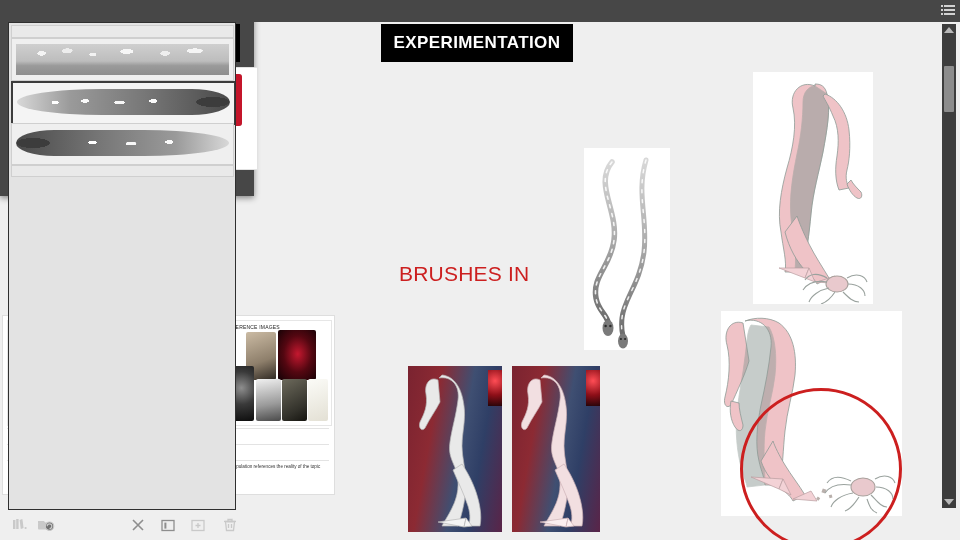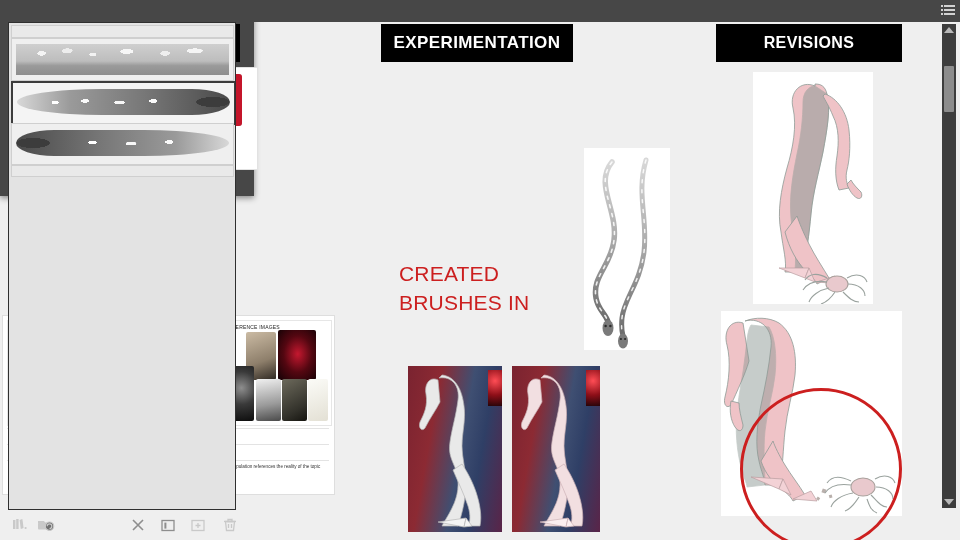--- a/index.html
+++ b/index.html
@@ -99,23 +99,20 @@
 <body>
 
 <div class="slide">
 
   <div class="hdr nosel" id="hdr-planning">
     <span>PLANNING</span>
   </div>
   <div class="hdr nosel" id="hdr-experimentation">
     <span>EXPERIMENTATION</span>
   </div>
-  <div class="hdr nosel" id="hdr-revisions">
-    <span>REVISIONS</span>
-  </div>
 
   <div class="card" id="moodboard">
     <div class="pin" style="left:7px;top:8px;width:28px;height:47px;">
       <div class="ph" style="background:linear-gradient(150deg,#cfcac6 0%,#b5aeaa 45%,#8e8782 100%);"></div>
       <div style="position:absolute;left:9px;top:8px;width:8px;height:30px;background:#3b3b46;transform:skewX(-9deg);"></div>
     </div>
     <div class="pin-cap" style="left:7px;top:57px;width:28px;color:#9a9a9a;">···················</div>
     <div class="pin-dot" style="left:7px;top:61px;"></div>
 
     <div class="pin" style="left:38px;top:8px;width:28px;height:50px;">
@@ -322,21 +319,20 @@
               <path d="M1 3.5 h12"></path>
               <path d="M5 1.5 h4 v2 h-4 Z"></path>
           <path d="M5.5 6 v4 M8.5 6 v4"></path>
         </g>
           </svg>
       </div>
     </div>
   </div>
 
   <div id="created-text" class="nosel">
-    <div>CREATED</div>
     <div>BRUSHES IN</div>
   </div>
 
   <div id="serpents" class="card">
     <svg width="86" height="202" viewBox="0 0 86 202">
       <defs>
         <linearGradient id="sgA" x1="0" y1="0" x2="0" y2="1">
           <stop offset="0%" stop-color="#d8d8d8"></stop>
             <stop offset="45%" stop-color="#aeaeae"></stop>
           <stop offset="100%" stop-color="#6b6b6b"></stop>

